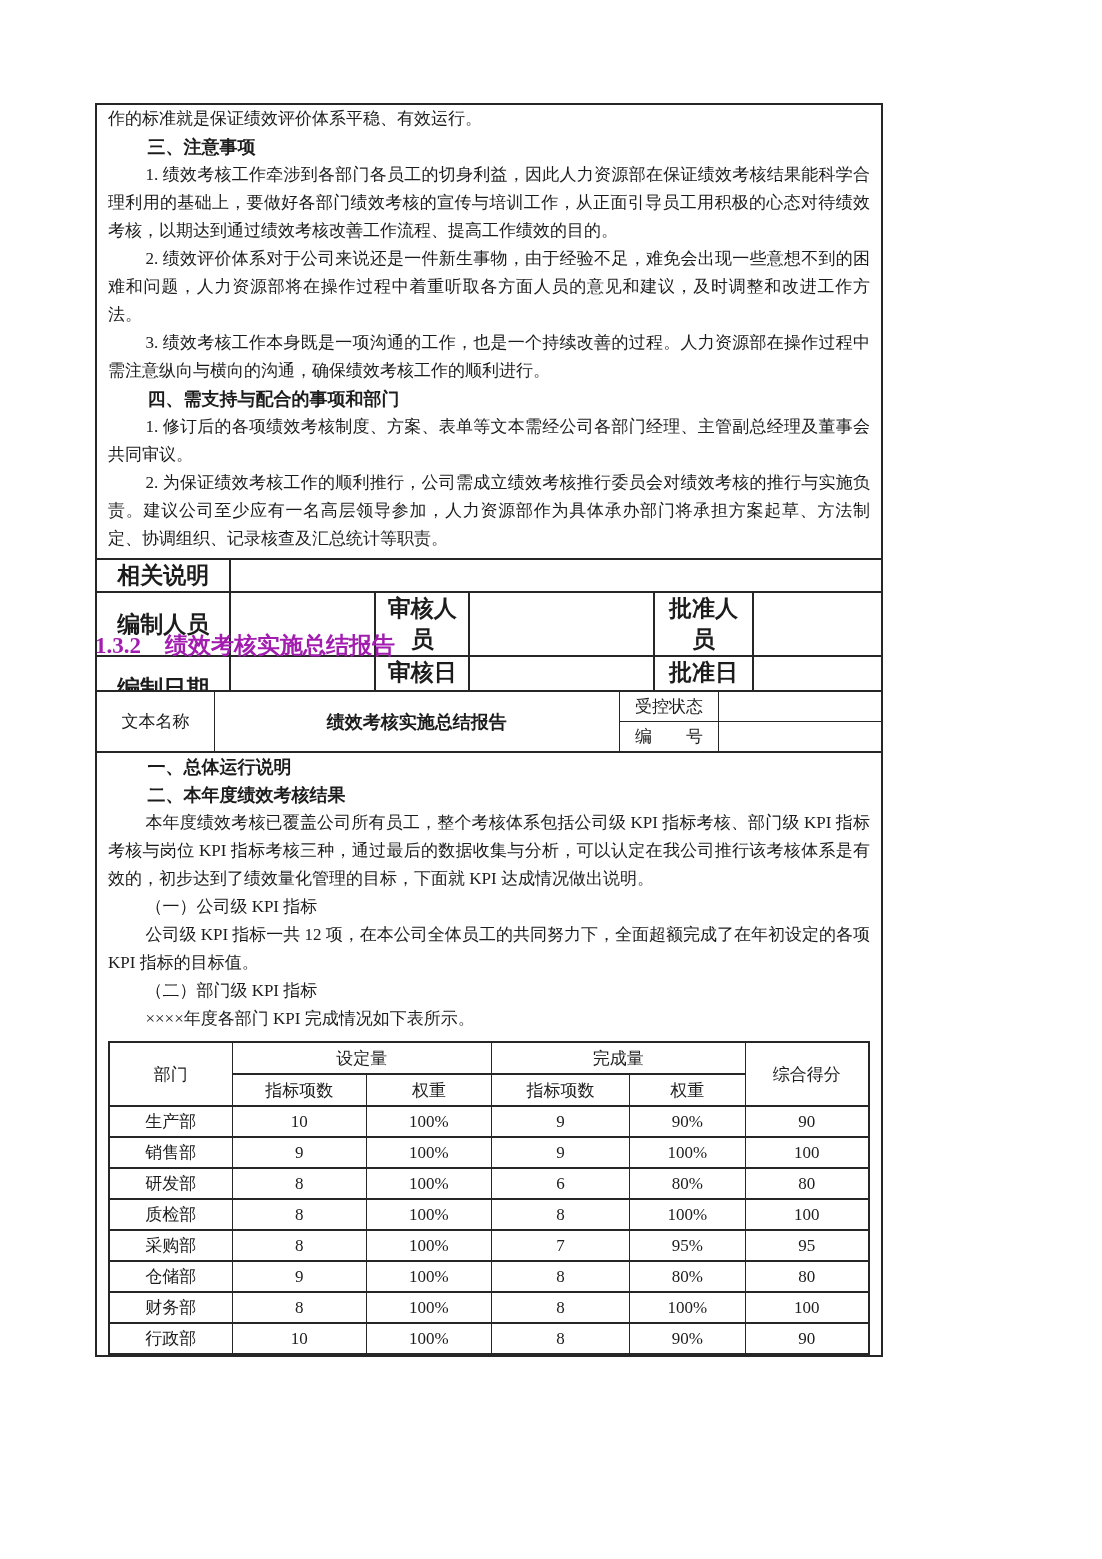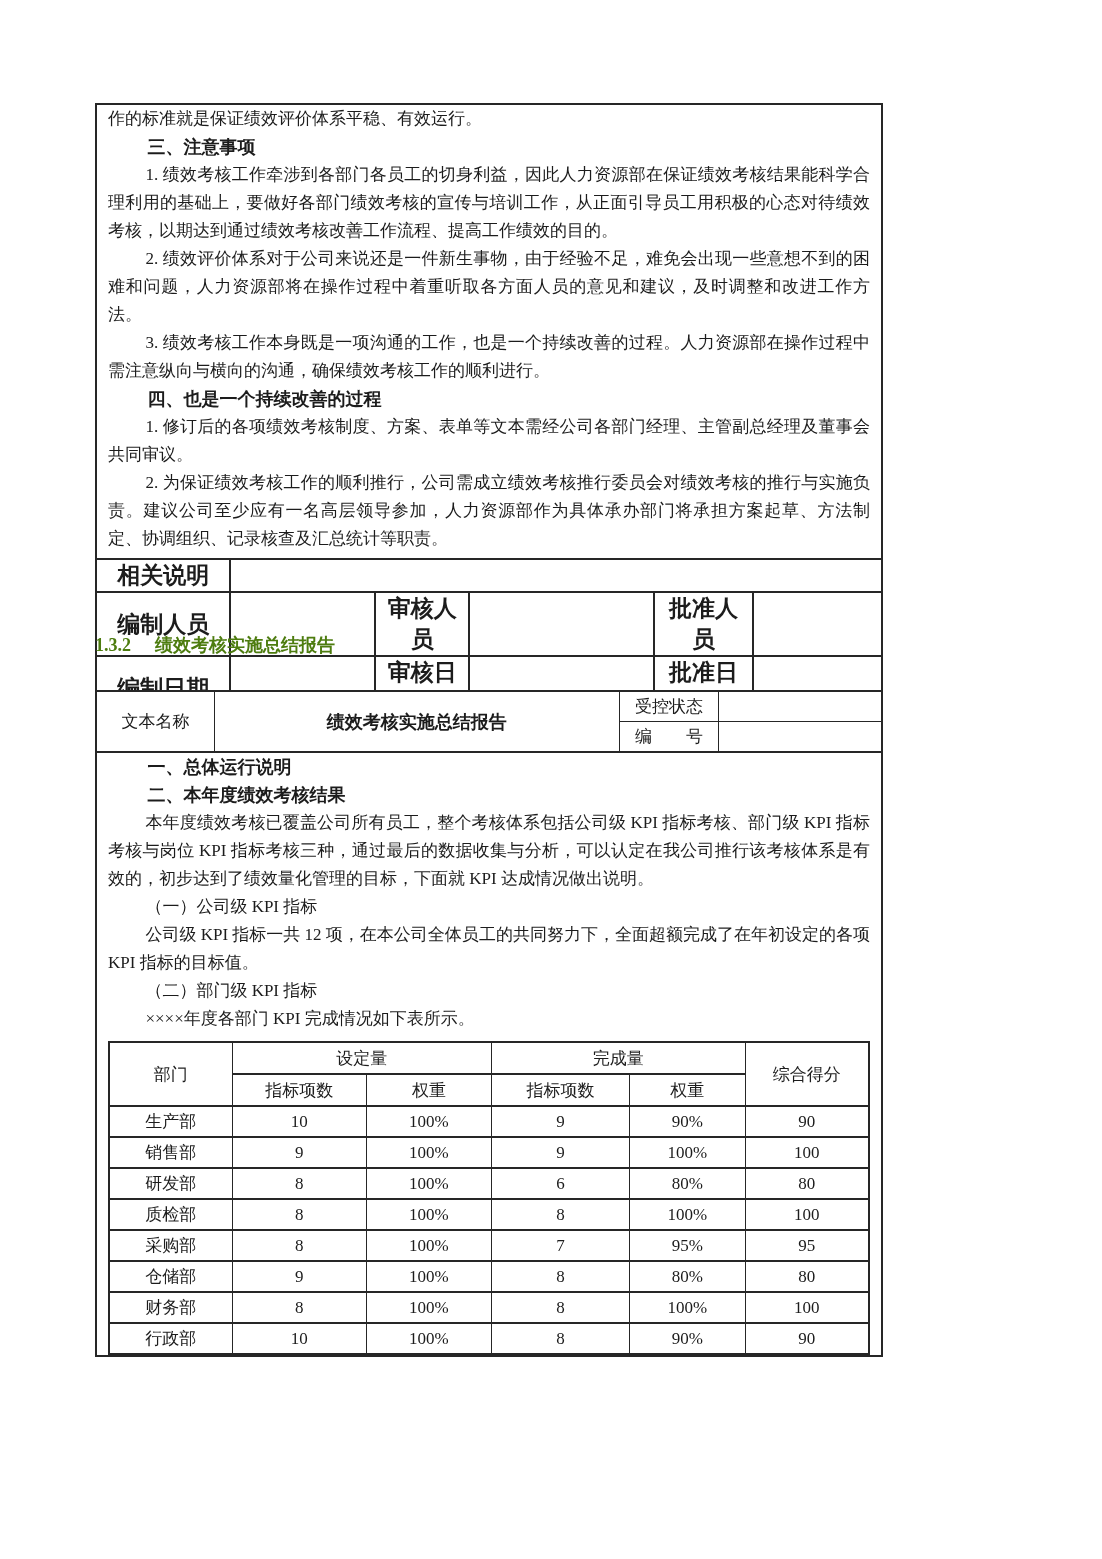--- a/index.html
+++ b/index.html
@@ -39,21 +39,21 @@
     font-size:23px; text-align:center; vertical-align:middle;
   }
   .meta-table tr td:first-child { border-left:none; }
   .meta-table tr td:last-child { border-right:none; }
   .meta-table tr:last-child td { border-bottom:none; }
 
   
   .section-heading {
     position:absolute; left:95px; top:631px; width:790px;
     font-family:"Liberation Sans","DejaVu Sans",sans-serif;
-    font-weight:bold; font-size:18px; line-height:28px; color:#4d7c0f;
+    font-weight:bold; font-size:23px; line-height:28px; color:#a21caf;
     white-space:nowrap;
   }
   .section-heading .num { font-family:"Liberation Serif","DejaVu Serif",serif; font-weight:bold; margin-right:24px; }
 
   
   .hdr-table { width:100%; border-bottom:2px solid #262626; }
   .hdr-table td { border:1px solid #262626; height:29px; font-size:17px; text-align:center; vertical-align:middle; }
   .hdr-table tr td:first-child { border-left:none; }
   .hdr-table tr td:last-child { border-right:none; }
   .hdr-table tr:first-child td { border-top:none; }
@@ -75,21 +75,21 @@
 <body>
 
 <div class="page">
 
   <div class="doc-box box1">
     <p class="pad-top">作的标准就是保证绩效评价体系平稳、有效运行。</p>
     <p class="head hei">三、注意事项</p>
     <p class="indent">1. 绩效考核工作牵涉到各部门各员工的切身利益，因此人力资源部在保证绩效考核结果能科学合理利用的基础上，要做好各部门绩效考核的宣传与培训工作，从正面引导员工用积极的心态对待绩效考核，以期达到通过绩效考核改善工作流程、提高工作绩效的目的。</p>
     <p class="indent">2. 绩效评价体系对于公司来说还是一件新生事物，由于经验不足，难免会出现一些意想不到的困难和问题，人力资源部将在操作过程中着重听取各方面人员的意见和建议，及时调整和改进工作方法。</p>
     <p class="indent">3. 绩效考核工作本身既是一项沟通的工作，也是一个持续改善的过程。人力资源部在操作过程中需注意纵向与横向的沟通，确保绩效考核工作的顺利进行。</p>
-    <p class="head hei">四、也是一个持续改善的过程</p>
+    <p class="head hei">四、需支持与配合的事项和部门</p>
     <p class="indent">1. 修订后的各项绩效考核制度、方案、表单等文本需经公司各部门经理、主管副总经理及董事会共同审议。</p>
     <p class="indent">2. 为保证绩效考核工作的顺利推行，公司需成立绩效考核推行委员会对绩效考核的推行与实施负责。建议公司至少应有一名高层领导参加，人力资源部作为具体承办部门将承担方案起草、方法制定、协调组织、记录核查及汇总统计等职责。</p>
 
     <table class="meta-table">
       <colgroup>
         <col style="width:17%">
           <col style="width:18.5%">
           <col style="width:12%">
         <col style="width:23.5%">
           <col style="width:12.7%">

